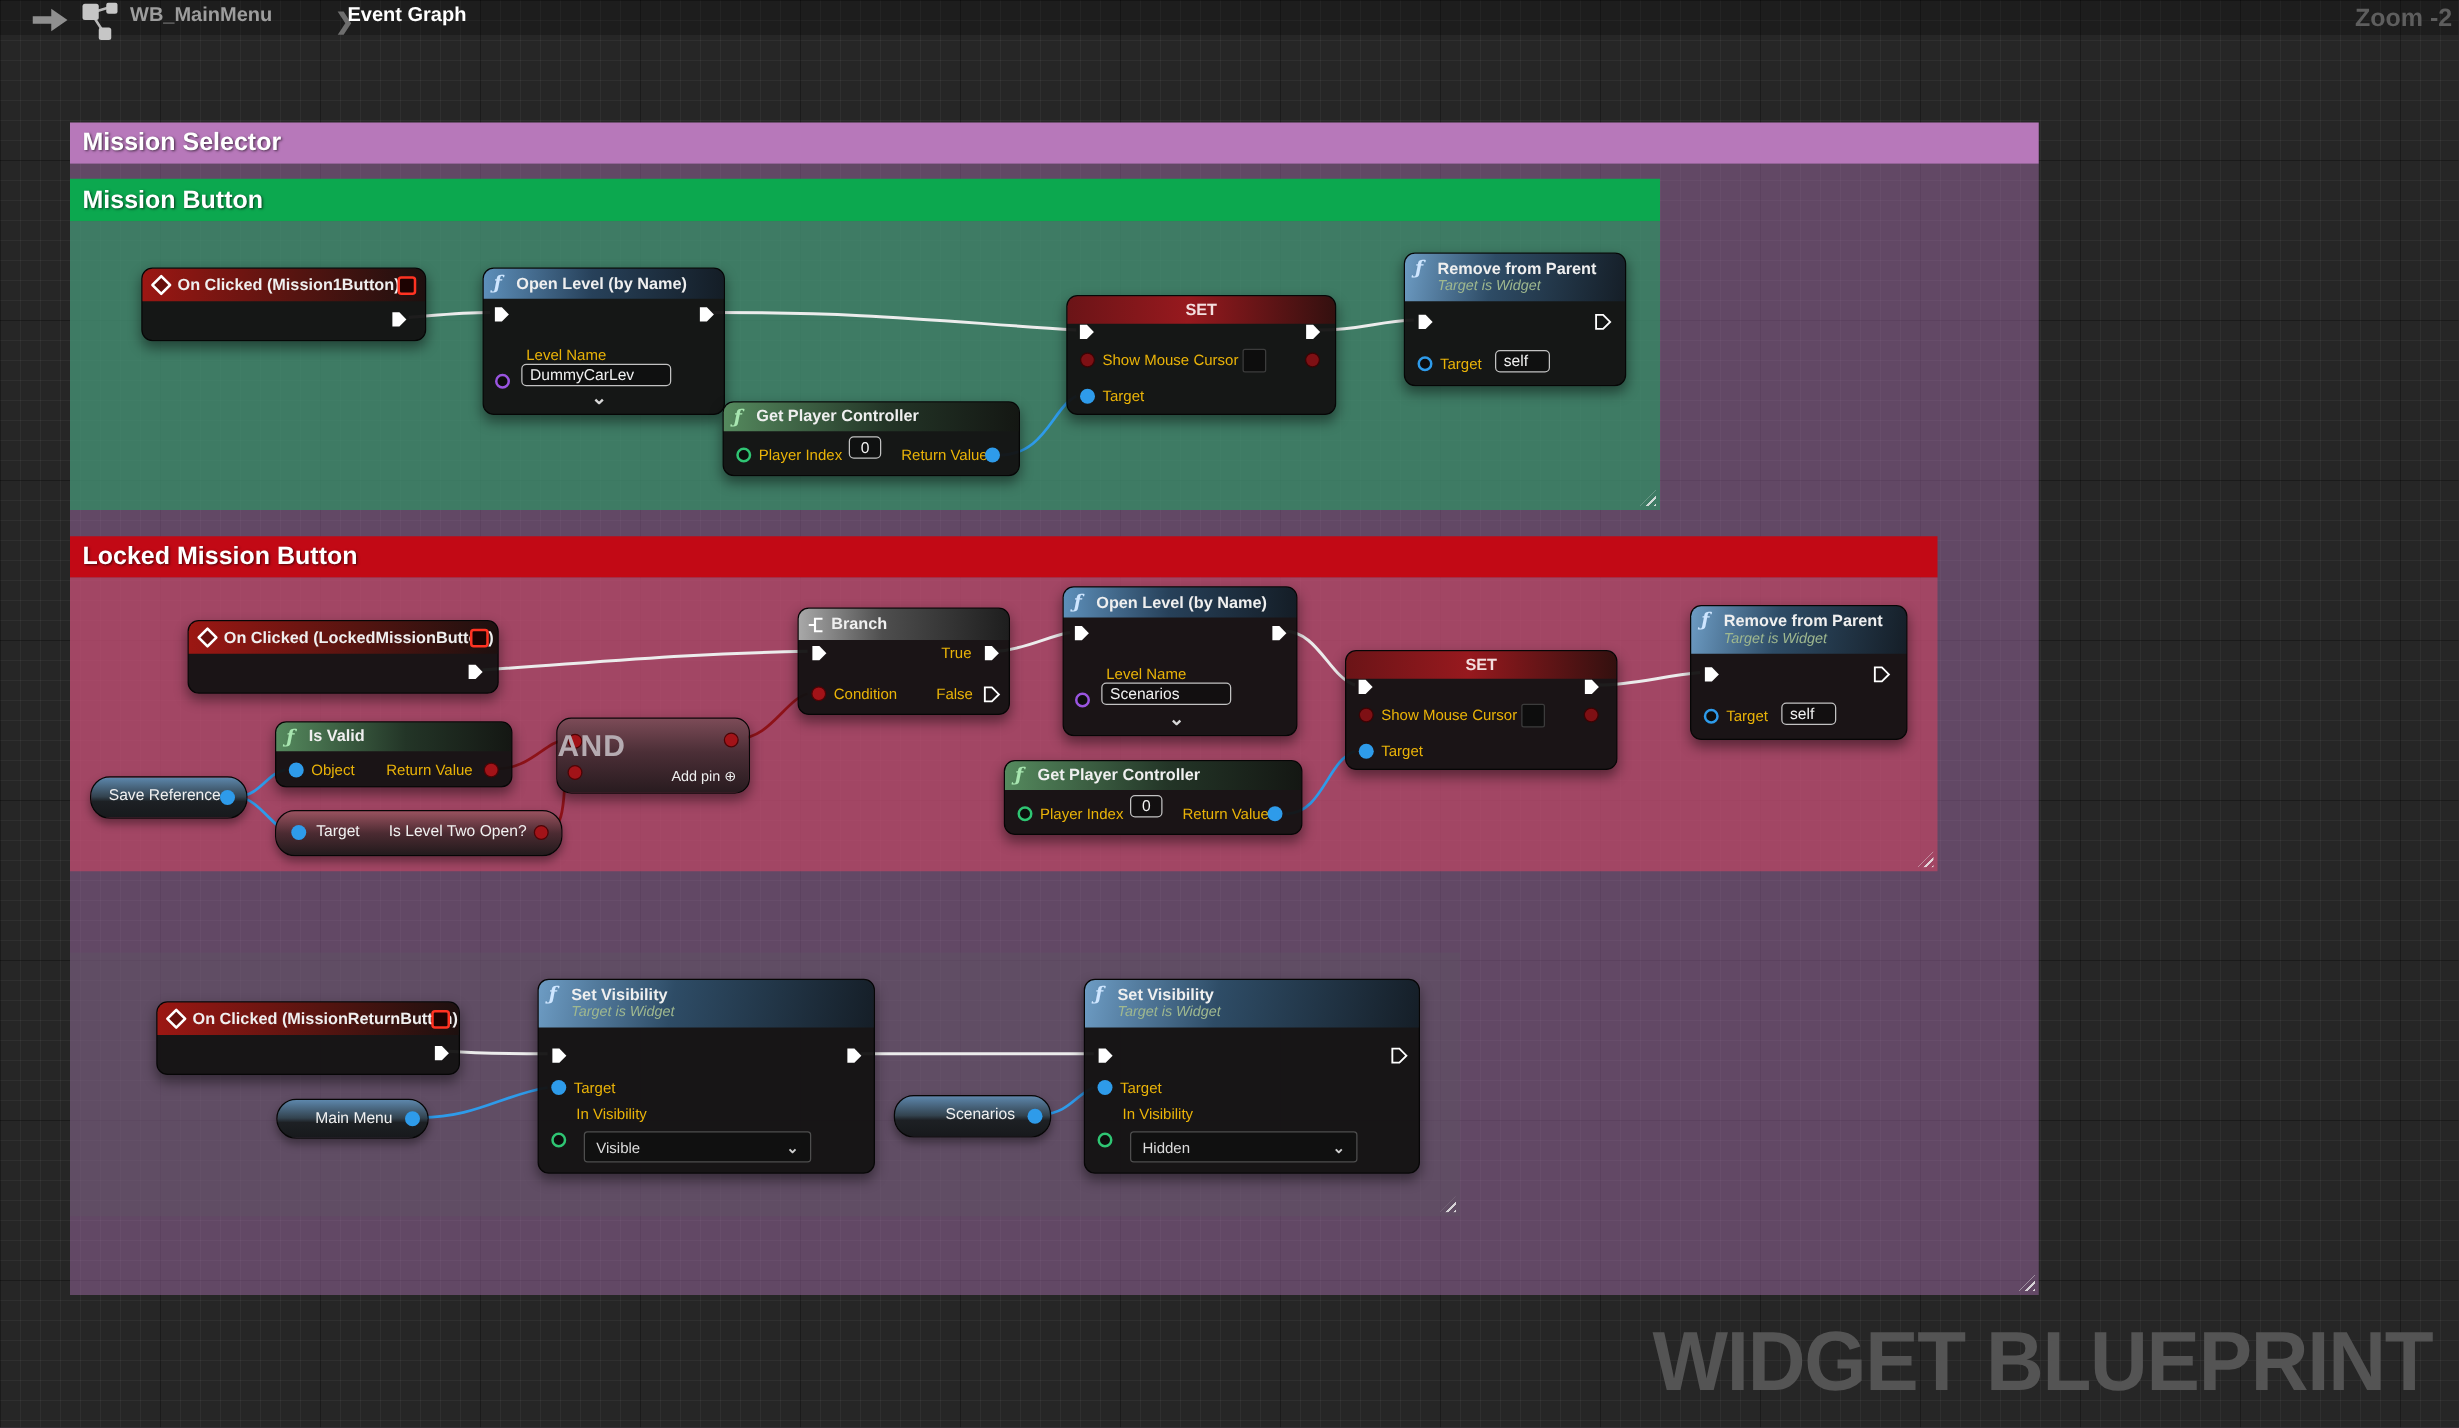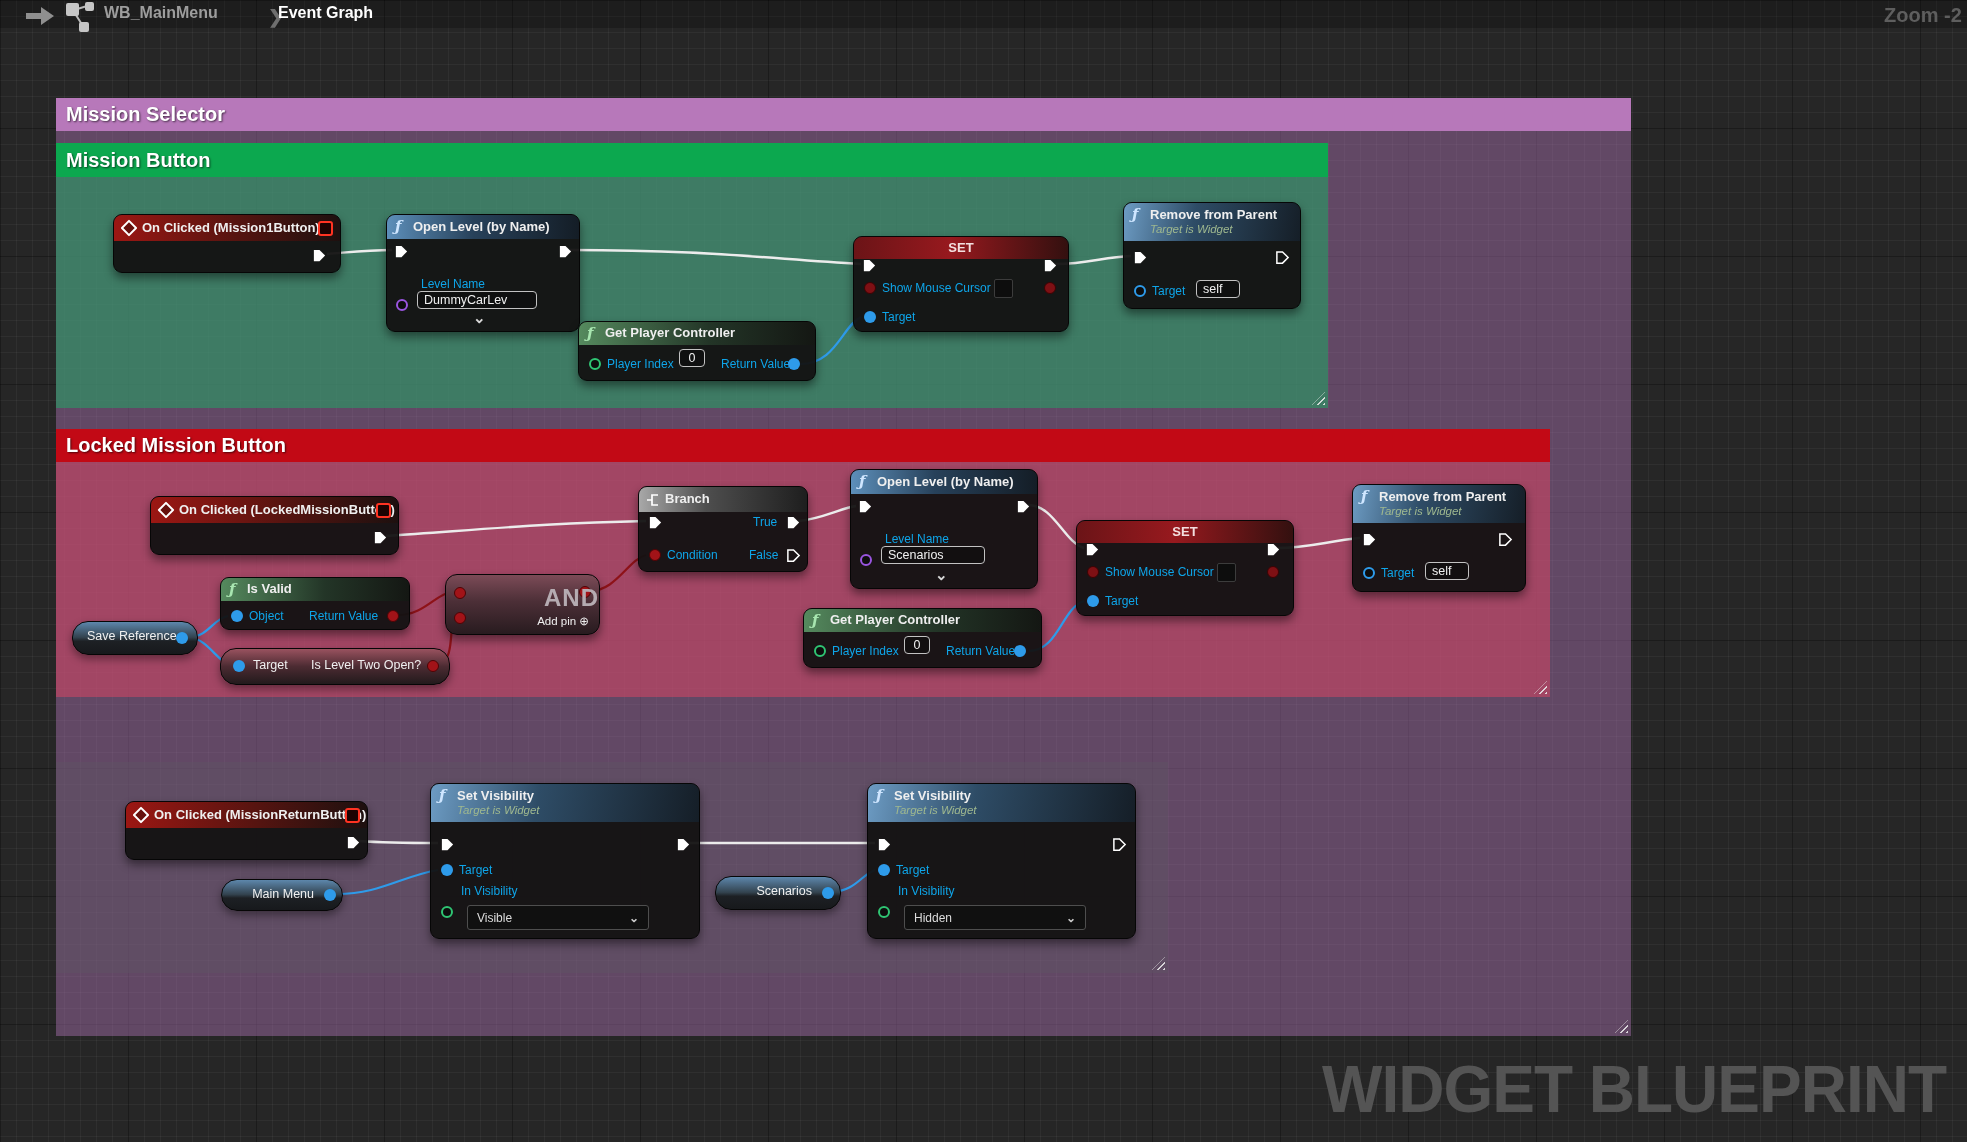--- a/index.html
+++ b/index.html
@@ -50,34 +50,34 @@
     transform:rotate(45deg);border-radius:1px;background:rgba(0,0,0,.3);}
   .evsq{position:absolute;right:7px;top:6px;width:11px;height:11px;border:2px solid #f32;
     border-radius:3px;background:#1d0302;}
   .pe{position:absolute;width:15px;height:15px;}
   .dot{position:absolute;width:12px;height:12px;border-radius:50%;box-sizing:border-box;}
   .dot.f-blue{background:#2e9bea;} .dot.h-blue{border:2.5px solid #2e9bea;background:#0d0d0d;}
   .dot.f-red{background:#a21318;border:1px solid #4d0406;}
   .dot.f-dred{background:#7e1014;border:1px solid #3c0304;}
   .dot.h-grn{border:2.5px solid #2fc573;background:#0d0d0d;}
   .dot.h-pur{border:2.5px solid #9a55e0;background:#0d0d0d;}
-  .lbl{position:absolute;font-size:12px;color:#0ea5e9;white-space:nowrap;}
+  .lbl{position:absolute;font-size:12px;color:#eab308;white-space:nowrap;}
   .tbox{position:absolute;border:1.5px solid #c2c2c2;border-radius:4px;background:rgba(8,8,8,.45);
     color:#f0f0f0;font-size:12.5px;padding:1px 6px;white-space:nowrap;}
   .cb{position:absolute;width:17px;height:17px;background:#0d0d0d;border:1px solid #3c3c3c;border-radius:2px;}
   .dd{position:absolute;height:25px;background:#101010;border:1px solid #4e4e4e;border-radius:3px;
     color:#dcdcdc;font-size:12px;display:flex;align-items:center;justify-content:space-between;
     padding:0 9px;box-sizing:border-box;}
   .chev{color:#cfcfcf;font-weight:bold;}
   .pill{position:absolute;border:1px solid #060606;border-radius:16px;box-shadow:0 4px 8px rgba(0,0,0,.4);
     color:#f0f0f0;font-size:12.5px;}
   .pill.bluev{background:linear-gradient(180deg,#5d87ac 0%,#33434f 48%,#1d2024 60%,#17191c);}
   .pill.redv{background:linear-gradient(180deg,#99525f 0%,#4c2b32 50%,#221a1c);}
   .pill .plbl{position:absolute;top:7px;white-space:nowrap;}
-  .andtxt{position:absolute;left:0;right:0;top:9px;text-align:right;font-size:24px;font-weight:bold;
+  .andtxt{position:absolute;left:0;right:0;top:9px;text-align:left;font-size:24px;font-weight:bold;
     color:#b5abb1;letter-spacing:1px;}
   .addpin{position:absolute;right:10px;bottom:6px;font-size:11.5px;color:#eee;white-space:nowrap;}
   .bchev{position:absolute;font-size:15px;font-weight:bold;color:#d8d8d8;}
   .wires{position:absolute;left:0;top:0;pointer-events:none;}
 </style>
 </head>
 <body>
 
 <div class="canvas"></div>
 <div class="topbar"></div>

